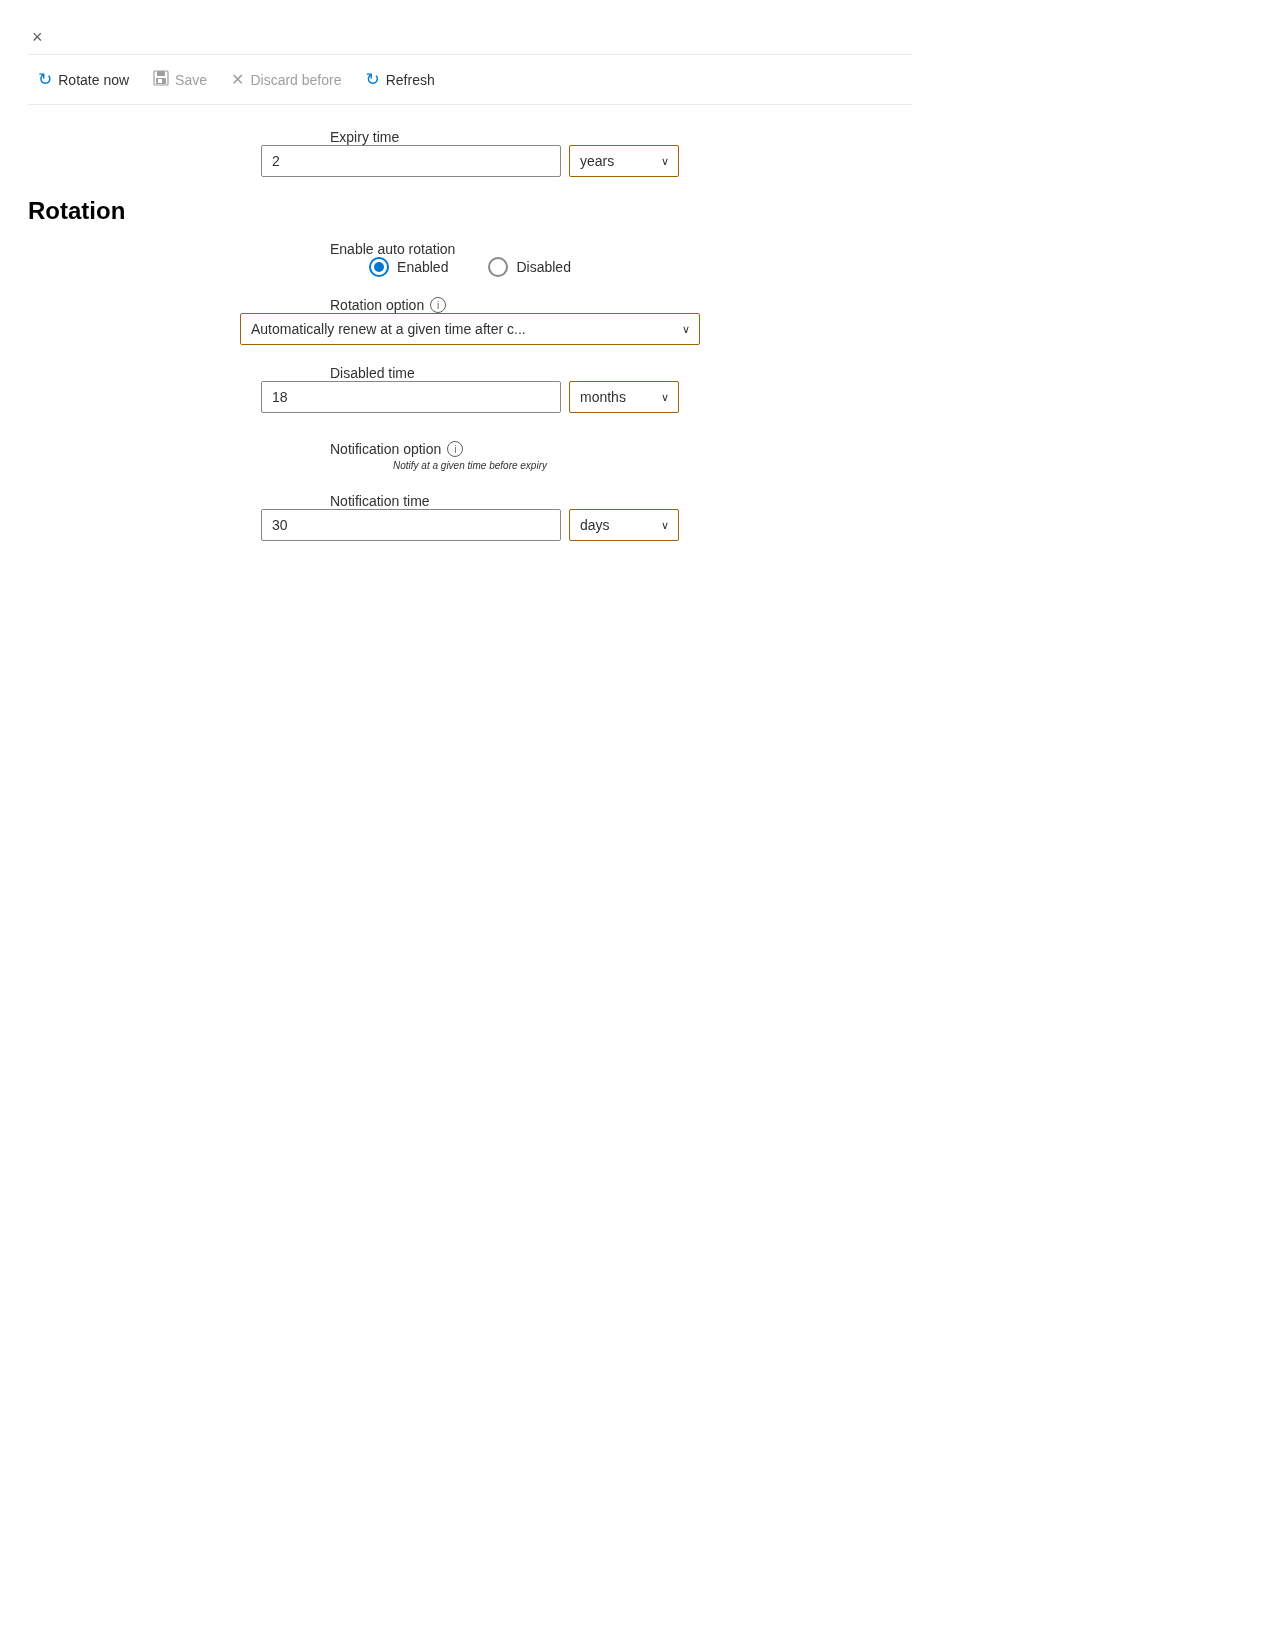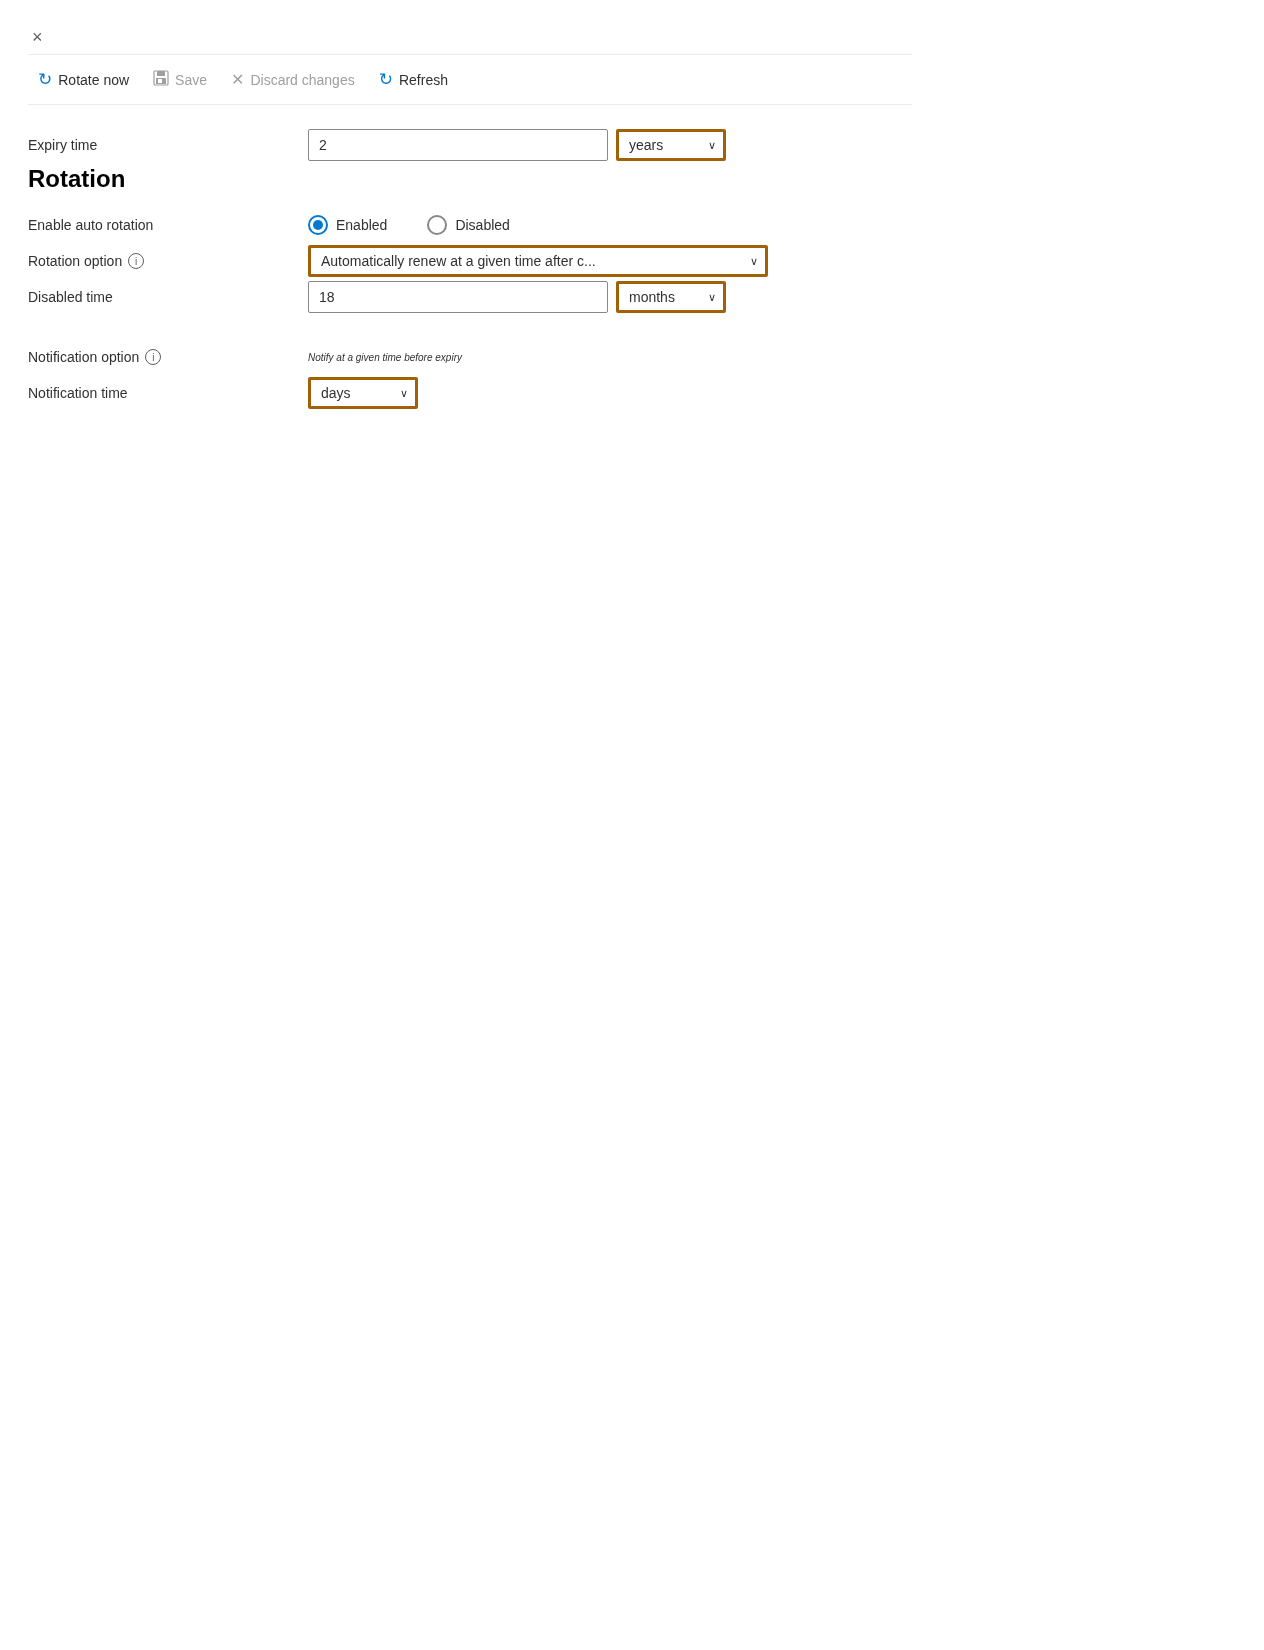--- a/index.html
+++ b/index.html
@@ -99,22 +99,23 @@
     .section-title {
       font-size: 24px;
       font-weight: 600;
       color: #000;
       margin-bottom: 16px;
     }
 
     .form-row {
       display: flex;
       align-items: center;
-      margin-bottom: 4px;
+      margin-bottom: 20px;
       min-height: 32px;
+      flex-direction: column;
     }
 
     .form-label {
       font-size: 14px;
       color: #323130;
       width: 280px;
       flex-shrink: 0;
       display: flex;
       align-items: center;
       gap: 6px;
@@ -156,21 +157,21 @@
 
     .select-wrapper {
       position: relative;
       display: inline-flex;
       align-items: center;
     }
 
     .select-box {
       appearance: none;
       -webkit-appearance: none;
-      border: 3px solid #a16207;
+      border: 1px solid #a16207;
       border-radius: 2px;
       padding: 5px 32px 5px 10px;
       font-size: 14px;
       font-family: inherit;
       color: #323130;
       background: #fff;
       height: 32px;
       cursor: pointer;
       min-width: 110px;
     }
@@ -251,21 +252,21 @@
           <rect x="1" y="1" width="14" height="14" rx="1" stroke="#a19f9d" stroke-width="1.2" fill="none"></rect>
           <rect x="4" y="1" width="8" height="5" rx="0.5" fill="#a19f9d"></rect>
           <rect x="3" y="8" width="10" height="6" rx="0.5" fill="#a19f9d"></rect>
           <rect x="5" y="9" width="4" height="4" rx="0.3" fill="#fff"></rect>
         </svg>
       </span>
       <span>Save</span>
     </button>
     <button class="toolbar-btn disabled">
       <span class="btn-icon" style="color:#a19f9d;">✕</span>
-      <span>Discard changes</span>
+      <span>Discard before</span>
     </button>
     <button class="toolbar-btn">
       <span class="btn-icon" style="font-size:17px;">↻</span>
       <span>Refresh</span>
     </button>
   </div>
 
   <div class="form-row">
     <div class="form-label">Expiry time</div>
     <div class="form-control-group">
@@ -340,20 +341,21 @@
         <span class="info-icon" title="Notification option info">i</span>
       </div>
       <div class="form-control-group">
         <span class="static-text">Notify at a given time before expiry</span>
       </div>
     </div>
 
     <div class="form-row">
       <div class="form-label">Notification time</div>
       <div class="form-control-group">
+        <input type="text" class="text-input" value="30" style="">
         <div class="select-wrapper">
           <select class="select-box">
             <option value="days" selected="">days</option>
             <option value="months">months</option>
             <option value="years">years</option>
           </select>
           <span class="select-chevron">∨</span>
         </div>
       </div>
     </div>

